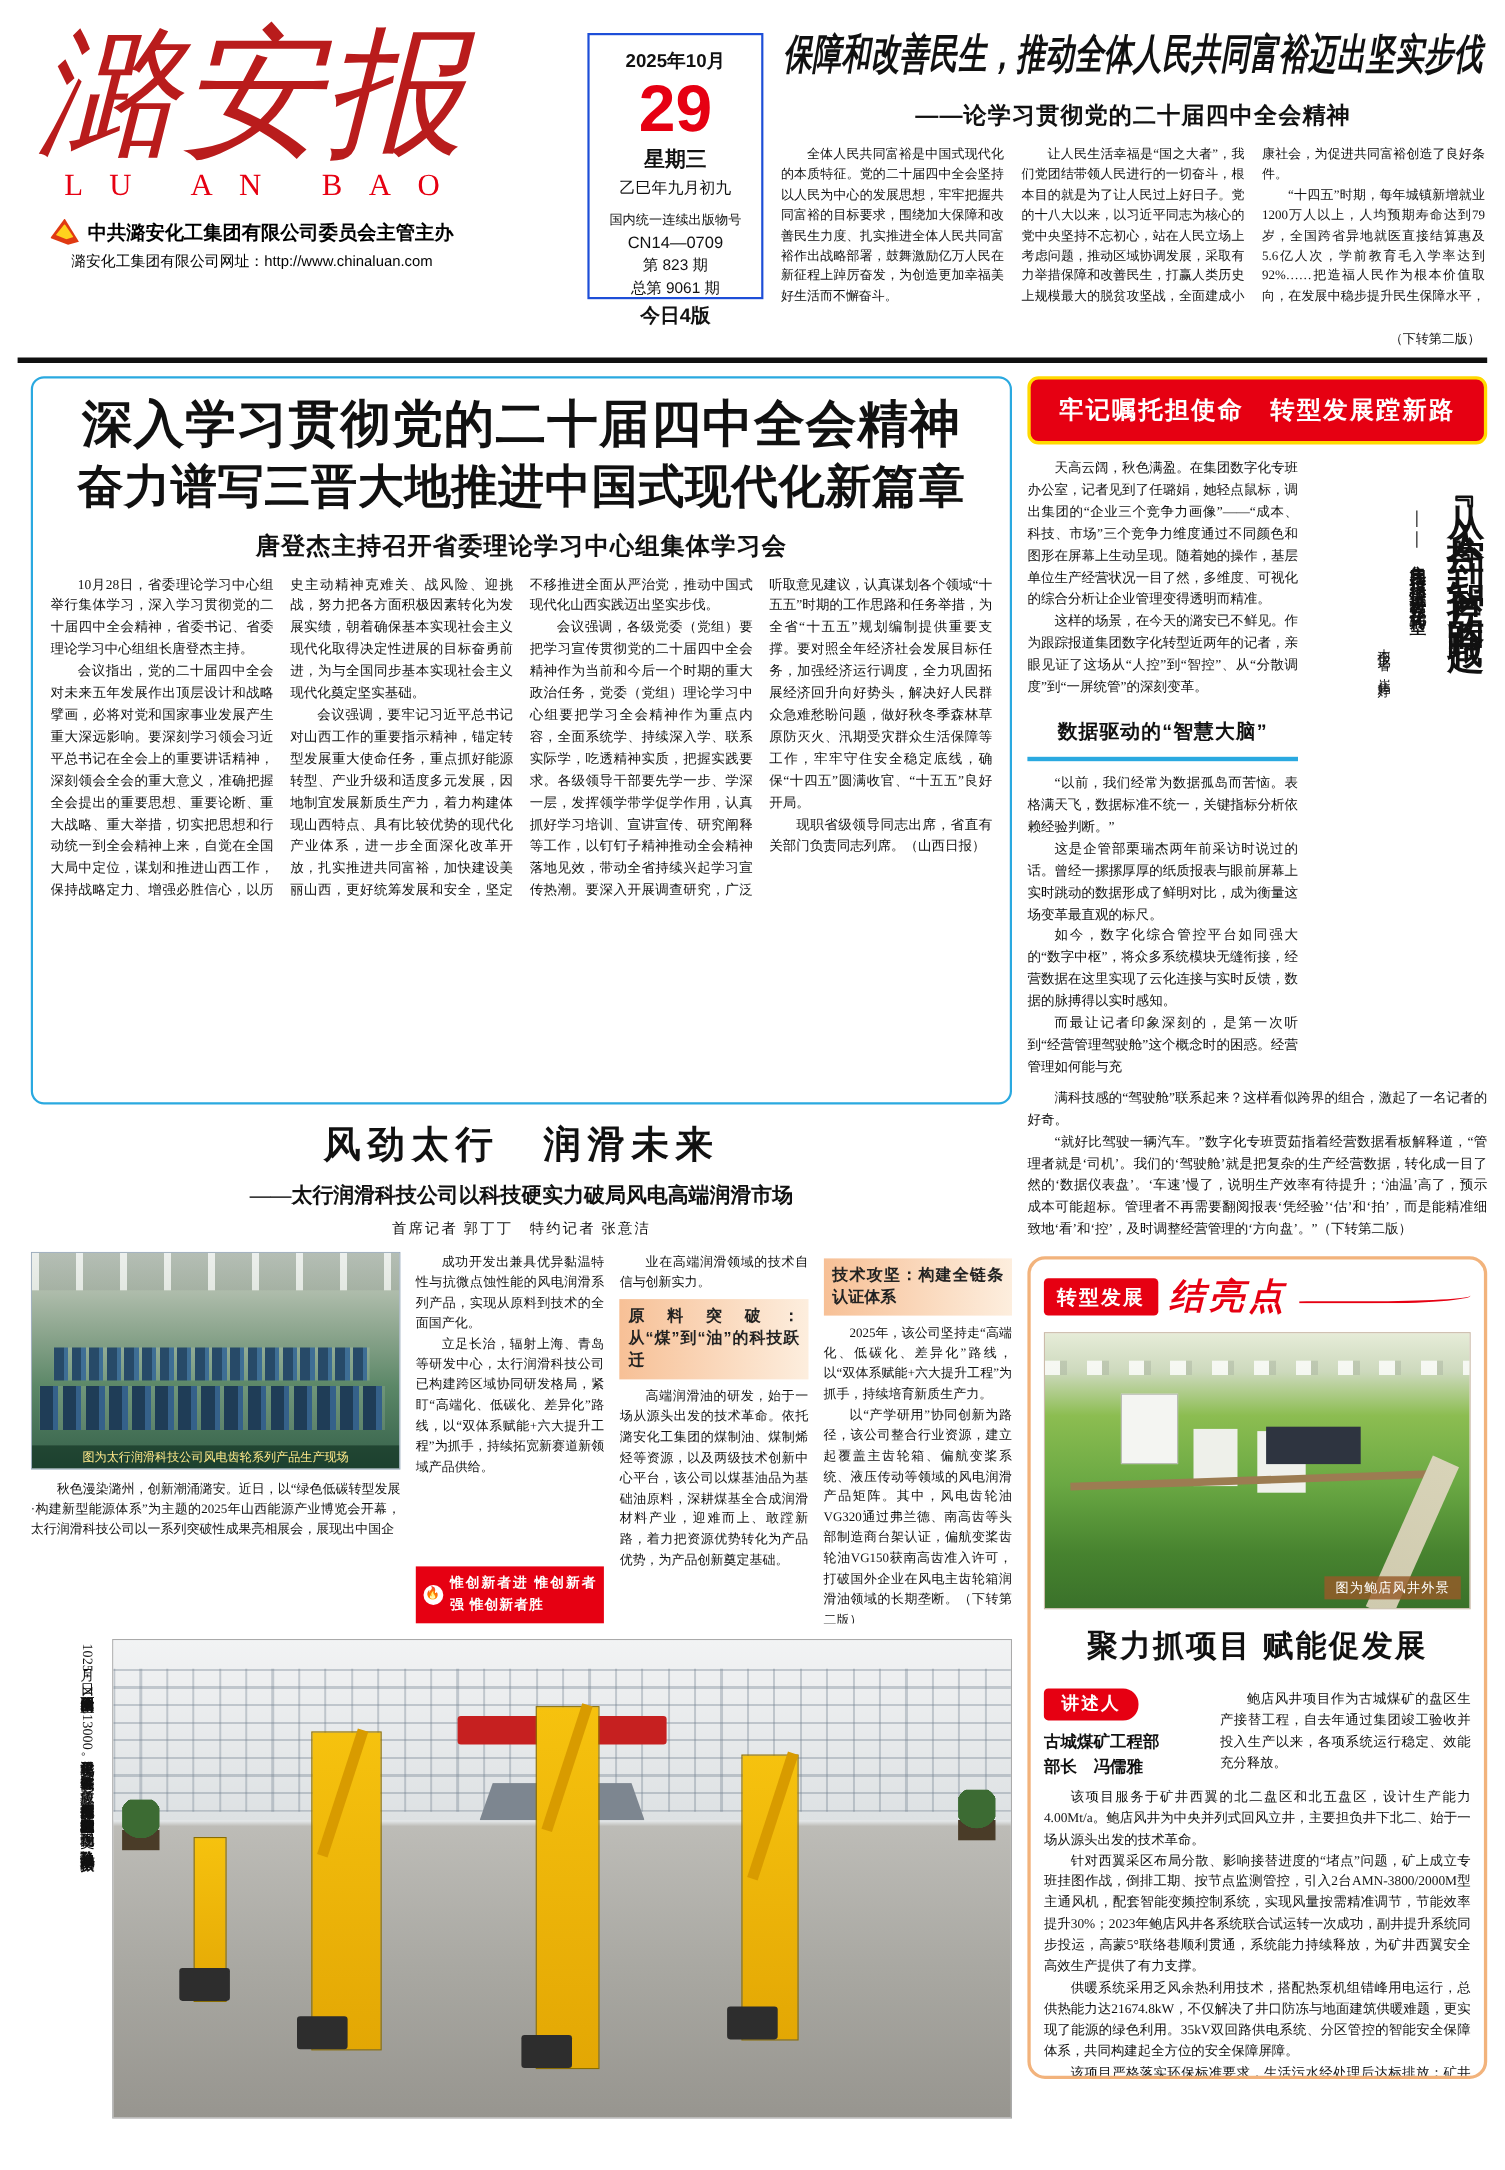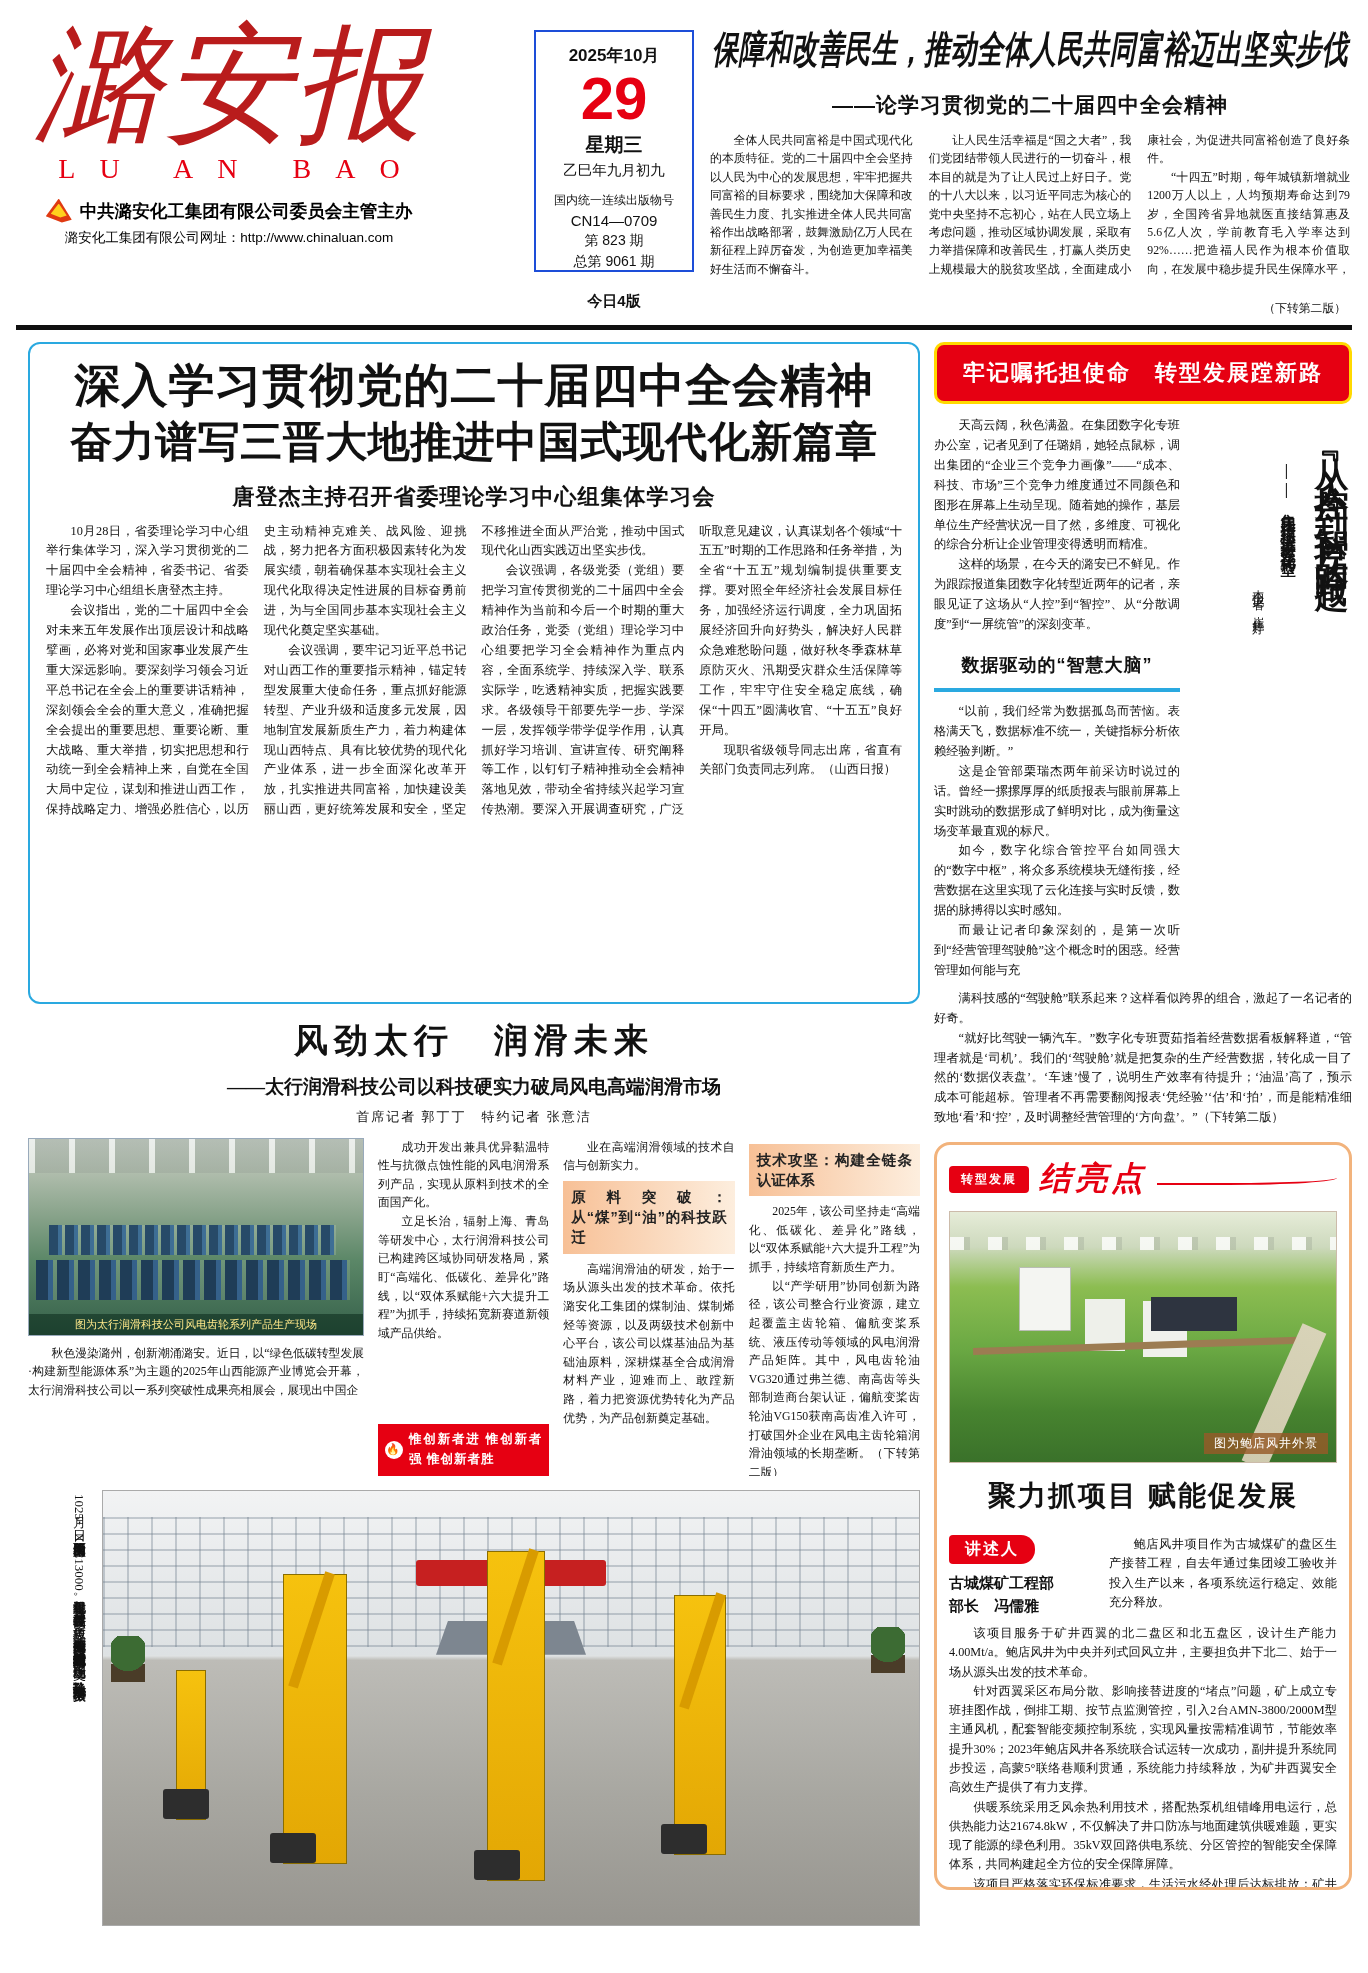--- a/index.html
+++ b/index.html
@@ -21,21 +21,21 @@
 
   .datebox { flex:0 0 auto; width:160px; height:242px; margin-left:104px; margin-top:10px; border:2px solid #1d4ed8; padding:12px 4px 6px;
              text-align:center; font-family:"Liberation Sans","DejaVu Sans",sans-serif; }
   .db-month { font-size:17px; font-weight:bold; }
   .db-day { font-size:60px; line-height:1.05; font-weight:900; color:#e60012; }
   .db-week { font-size:19px; font-weight:bold; margin-top:2px; }
   .db-lunar { font-size:14.5px; margin-top:3px; }
   .db-pubno { font-size:12px; margin-top:12px; }
   .db-cn { font-size:15px; margin-top:3px; }
   .db-issue,.db-total { font-size:14px; margin-top:3px; }
-  .db-pages { font-size:15px; margin-top:21px; font-weight:bold; }
+  .db-pages { font-size:18px; margin-top:4px; font-weight:bold; }
 
   .editorial { flex:1 1 auto; margin-left:16px; margin-top:4px; }
   .ed-head { font-size:26px; font-weight:900; font-style:italic; letter-spacing:0.5px; text-align:center; transform:scaleY(1.45); transform-origin:top center; white-space:nowrap; }
   .ed-sub { margin-top:32px; font-size:21px; font-weight:bold; text-align:center; letter-spacing:1px; font-family:"Liberation Sans","DejaVu Sans",sans-serif; }
   .ed-cols { margin-top:12px; column-count:3; column-gap:16px; font-size:11.8px; line-height:1.56; text-align:justify; height:168px; overflow:hidden; }
   .ed-cols p { text-indent:2em; }
   .ed-jump { text-align:right; font-size:11.8px; margin-top:2px; padding-right:4px; }
 
   .thick-rule { height:5px; background:#101010; margin:4px 16px 0 16px; }
 
@@ -112,21 +112,21 @@
   .dg-vtitle { font-family:"Liberation Sans","DejaVu Sans",sans-serif; font-weight:900; font-size:34px; letter-spacing:10px; line-height:1.2; margin-left:14px; }
   .dg-vsub { font-size:15px; font-weight:bold; padding-top:34px; margin-left:12px; letter-spacing:4px; }
   .dg-vby { font-size:12px; padding-top:150px; margin-left:4px; letter-spacing:3px; }
   .dg-full { margin-top:8px; font-size:12.3px; line-height:1.62; text-align:justify; }
   .dg-full p { text-indent:2em; }
 
   
   .bd-box { margin-top:14px; border:3px solid #f2b37c; border-radius:16px; padding:12px 12px 10px; height:748px; overflow:hidden; }
   .bd-head { display:flex; align-items:center; gap:10px; }
   .bd-badge { background:#e60012; color:#fff; font-family:"Liberation Sans","DejaVu Sans",sans-serif; font-weight:bold;
-     font-size:12px; padding:5px 12px; border-radius:4px; letter-spacing:2px; flex:0 0 auto; }
+     font-size:18px; padding:5px 12px; border-radius:4px; letter-spacing:2px; flex:0 0 auto; }
   .bd-script { color:#e60012; font-weight:900; font-style:italic; font-size:32px; letter-spacing:4px; flex:0 0 auto; }
   .bd-flourish { flex:1 1 auto; height:12px; border-bottom:2px solid #e60012; border-radius:0 0 60% 0; }
   .bd-photo { position:relative; margin-top:10px; height:252px; overflow:hidden; border:1px solid #cba;
      background:linear-gradient(180deg,#e6ecd8 0%,#cdd9bd 14%,#8cbd51 30%,#6aa843 55%,#47832f 80%,#3a712a 100%); }
   .bd-photo .skyline { position:absolute; left:0; right:0; top:10%; height:5%;
      background:repeating-linear-gradient(90deg,rgba(255,255,255,.8) 0 14px,rgba(170,180,160,.5) 14px 20px,transparent 20px 38px); }
   .bd-photo .bldg-white { position:absolute; left:18%; top:22%; width:52px; height:64px; background:#f4f5f2; border:1px solid #b9bdb4;
      box-shadow:60px 26px 0 -6px #eef0ea, 120px 30px 0 -4px #f0f1ec; }
   .bd-photo .bldg-dark { position:absolute; left:52%; top:34%; width:86px; height:34px; background:#2e3440; }
   .bd-photo .wall { position:absolute; left:6%; right:4%; top:52%; height:7px; background:#9c7c52; transform:rotate(-2deg); }

